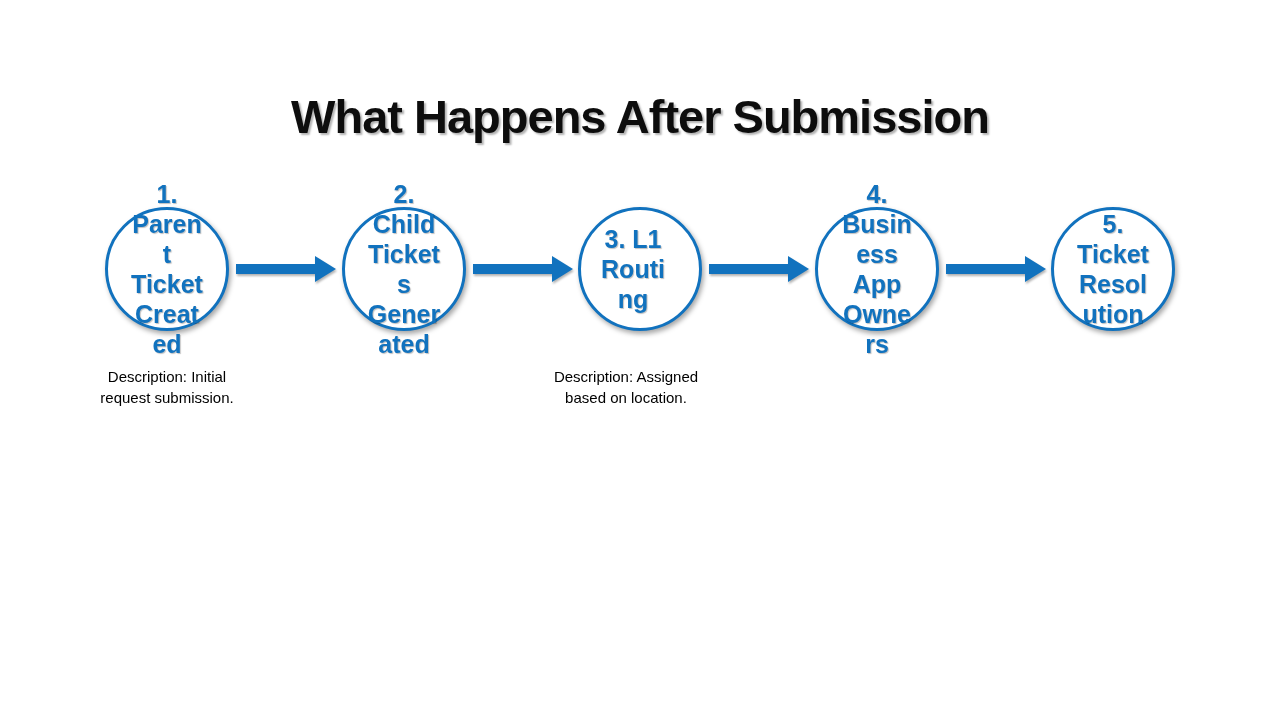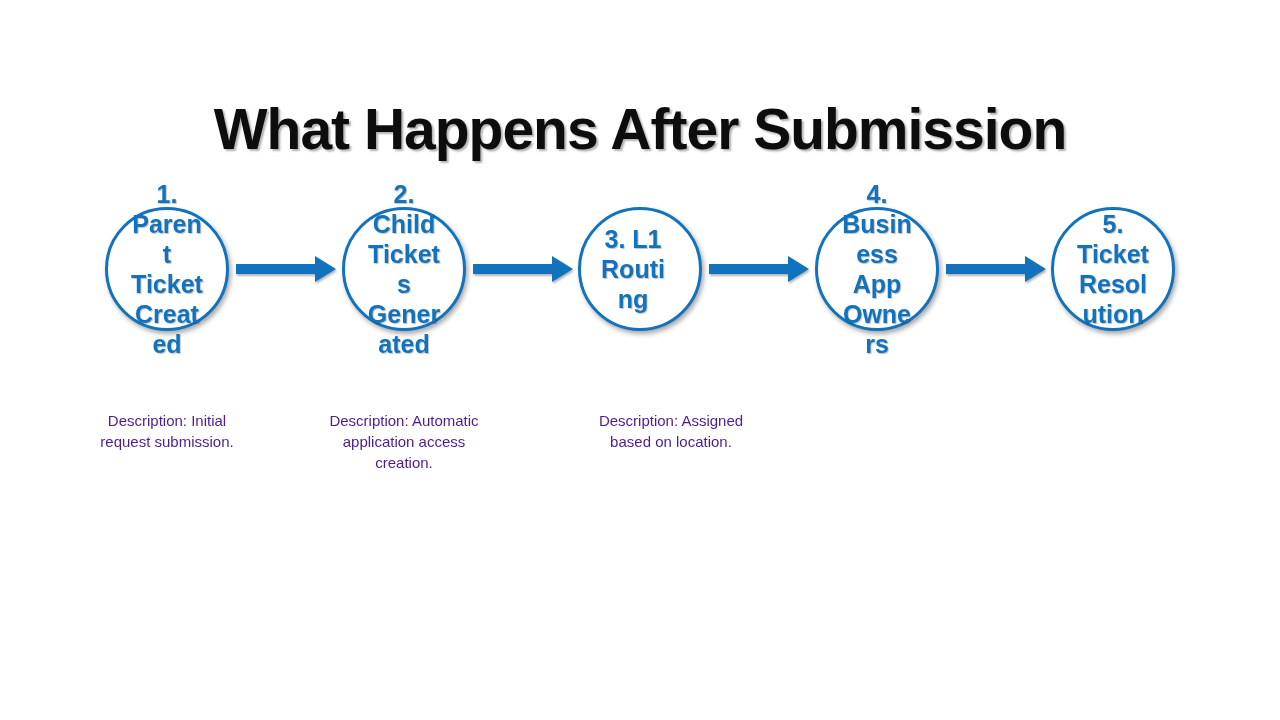--- a/index.html
+++ b/index.html
@@ -14,21 +14,21 @@
     background: #ffffff;
     overflow: hidden;
     font-family: "Liberation Sans", sans-serif;
   }
   .slide-title {
     position: absolute;
     top: 58px;
     left: 0;
     width: 1280px;
     text-align: center;
-    font-size: 57px;
+    font-size: 47px;
     font-weight: bold;
     letter-spacing: -1px;
     color: #0d0d0d;
     text-shadow: 2px 2px 2px rgba(0,0,0,0.30);
     white-space: nowrap;
   }
   .circle {
     position: absolute;
     top: 207px;
     width: 124px;
@@ -53,23 +53,22 @@
     white-space: pre-line;
     z-index: 3;
   }
   .node-desc {
     position: absolute;
     top: 366px;
     width: 230px;
     text-align: center;
     font-size: 15px;
     line-height: 21px;
-    color: #4c1d95;
+    color: #000000;
     white-space: pre-line;
-    margin-top: 44px;
   }
   .arrow {
     position: absolute;
     top: 256px;
     width: 100px;
     height: 26px;
     filter: drop-shadow(1px 2px 1px rgba(0,0,0,0.30));
     z-index: 2;
   }
   .arrow .shaft {
@@ -86,21 +85,21 @@
     top: 0;
     width: 0;
     height: 0;
     border-top: 13px solid transparent;
     border-bottom: 13px solid transparent;
     border-left: 21px solid #1172be;
   }
   
   .c1 { left: 105px; }  .l1 { left: 92px; }   .d1 { left: 52px; }
   .c2 { left: 342px; }  .l2 { left: 329px; }  .d2 { left: 289px; }
-  .c3 { left: 578px; }  .l3 { left: 558px; }  .d3 { left: 556px; }
+  .c3 { left: 578px; }  .l3 { left: 558px; }  .d3 { left: 511px; }
   .c4 { left: 815px; }  .l4 { left: 802px; }  .d4 { left: 762px; }
   .c5 { left: 1051px; } .l5 { left: 1038px; } .d5 { left: 998px; }
   .a1 { left: 236px; }
   .a2 { left: 473px; }
   .a3 { left: 709px; }
   .a4 { left: 946px; }
 </style>
 </head>
 <body>
 
@@ -123,23 +122,20 @@
     <div class="head"></div>
   </div>
 
   <div class="circle c2"></div>
   <div class="node-label l2">2.
 Child
 Ticket
 s
 Gener
 ated</div>
-  <div class="node-desc d2">Description: Automatic
-application access
-creation.</div>
 
   <div class="arrow a2">
     <div class="shaft"></div>
     <div class="head"></div>
   </div>
 
   <div class="circle c3"></div>
   <div class="node-label l3">3. L1
 Routi
 ng</div>

